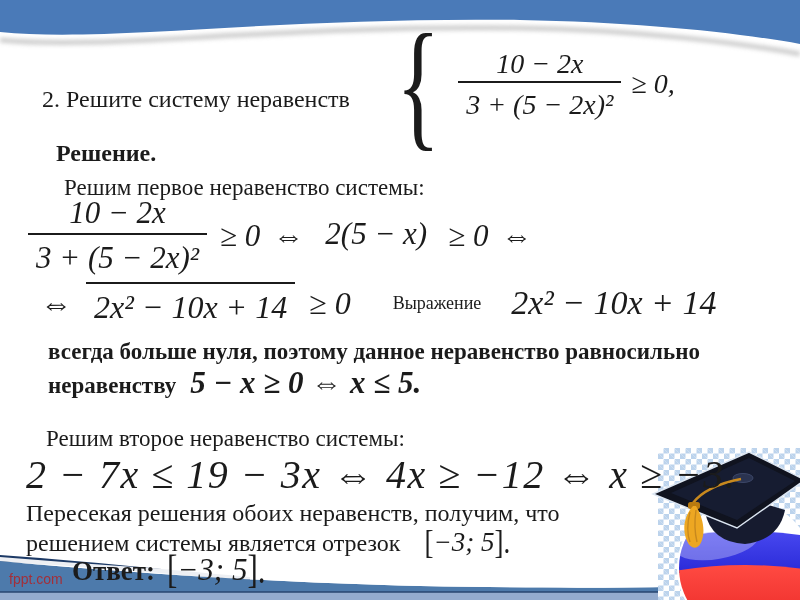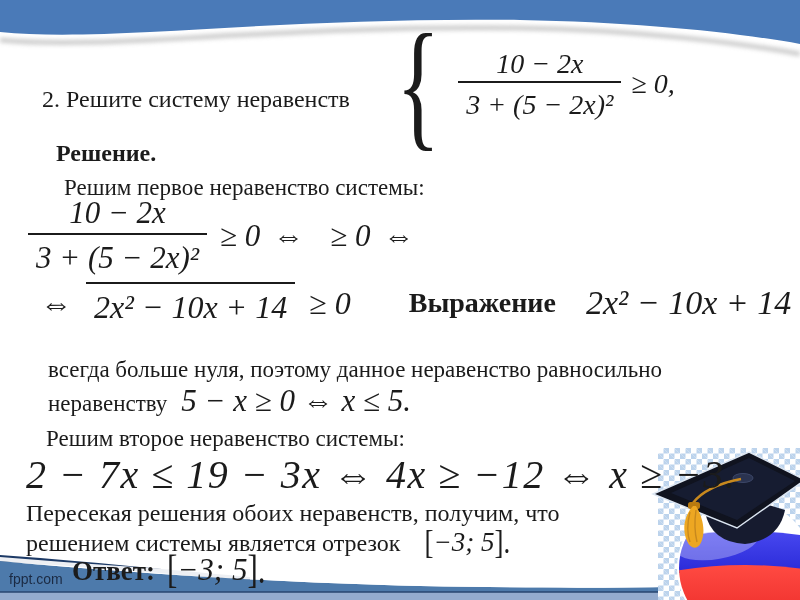--- a/index.html
+++ b/index.html
@@ -23,42 +23,42 @@
   .title{left:42px;top:86px;font-size:24px;}
   .system{left:396px;top:22px;display:flex;align-items:center;}
   .system .brace{font-size:142px;line-height:0.88;font-weight:400;transform:scaleX(0.65);transform-origin:left center;margin-right:-6px;}
   .system .rows{display:flex;flex-direction:column;gap:10px;font-size:28px;}
   .system .row1{display:flex;align-items:center;gap:10px;}
   
   .solution-label{left:56px;top:140px;font-size:24px;font-weight:bold;}
   .step1-label{left:64px;top:175px;font-size:23px;}
   .mathline1{left:28px;top:197px;font-size:31px;gap:13px;}
   .mathline2{left:40px;top:282px;font-size:32px;gap:14px;}
-  .expr-label{font-size:28px;font-style:normal;margin-left:44px;font-weight:bold;}
+  .expr-label{font-size:18px;font-style:normal;margin-left:28px;}
   .expr{font-size:34px;margin-left:16px;}
-  .para{left:48px;top:354px;font-size:23px;line-height:31px;}
+  .para{left:48px;top:336px;font-size:23px;line-height:31px;font-weight:bold;}
   .para .mline{display:flex;align-items:baseline;gap:14px;}
   .para .m{font-size:31px;}
   .step2-label{left:46px;top:426px;font-size:23px;}
   .mathline3{left:26px;top:451px;font-size:40px;letter-spacing:1.5px;z-index:6;}
   .conclusion{left:26px;top:499px;font-size:24px;line-height:29px;z-index:6;}
   .conclusion .mline{display:flex;align-items:baseline;gap:24px;}
   .conclusion .m{font-size:27px;}
   
   .bottom-wave{left:0;top:548px;z-index:2;}
   .checker{
     left:658px;top:448px;width:142px;height:152px;z-index:3;
     background-image:
       linear-gradient(45deg, var(--checker-blue,#bcd3ec) 25%, transparent 25%, transparent 75%, var(--checker-blue,#bcd3ec) 75%),
       linear-gradient(45deg, var(--checker-blue,#bcd3ec) 25%, #ffffff 25%, #ffffff 75%, var(--checker-blue,#bcd3ec) 75%);
     background-position:0 0, 5.5px 5.5px;
     background-size:11px 11px;
   }
   .mascot{left:645px;top:440px;z-index:4;}
-  .watermark{left:9px;top:571px;z-index:5;font-family:"Liberation Sans",sans-serif;font-size:14px;color:#0f172a;opacity:0.8;}
+  .watermark{left:9px;top:571px;z-index:5;font-family:"Liberation Sans",sans-serif;font-size:14px;color:#b91c1c;opacity:0.8;}
   .answer{left:72px;top:552px;z-index:6;display:flex;align-items:baseline;gap:12px;}
   .answer .label{font-size:27px;font-weight:bold;}
   .answer .m{font-size:31px;}
 </style>
 </head>
 <body>
 
 <svg class="abs top-wave" width="800" height="64" viewBox="0 0 800 64">
   <defs>
     <filter id="blur1" x="-20%" y="-50%" width="140%" height="260%">
@@ -88,20 +88,21 @@
 <div class="abs step1-label txt">Решим первое неравенство системы:</div>
 
 <div class="abs mrow mathline1 m">
   <span class="frac">
     <span class="num">10 − 2x</span>
     <span class="den">3 + (5 − 2x)²</span>
   </span>
   <span>≥ 0</span>
   <span>⇔</span>
   <span class="frac">
+    <span class="num">2(5 − x)</span>
   </span>
   <span>≥ 0</span>
   <span>⇔</span>
 </div>
 
 <div class="abs mrow mathline2 m">
   <span>⇔</span>
   <span class="frac">
     <span class="den">2x² − 10x + 14</span>
   </span>

